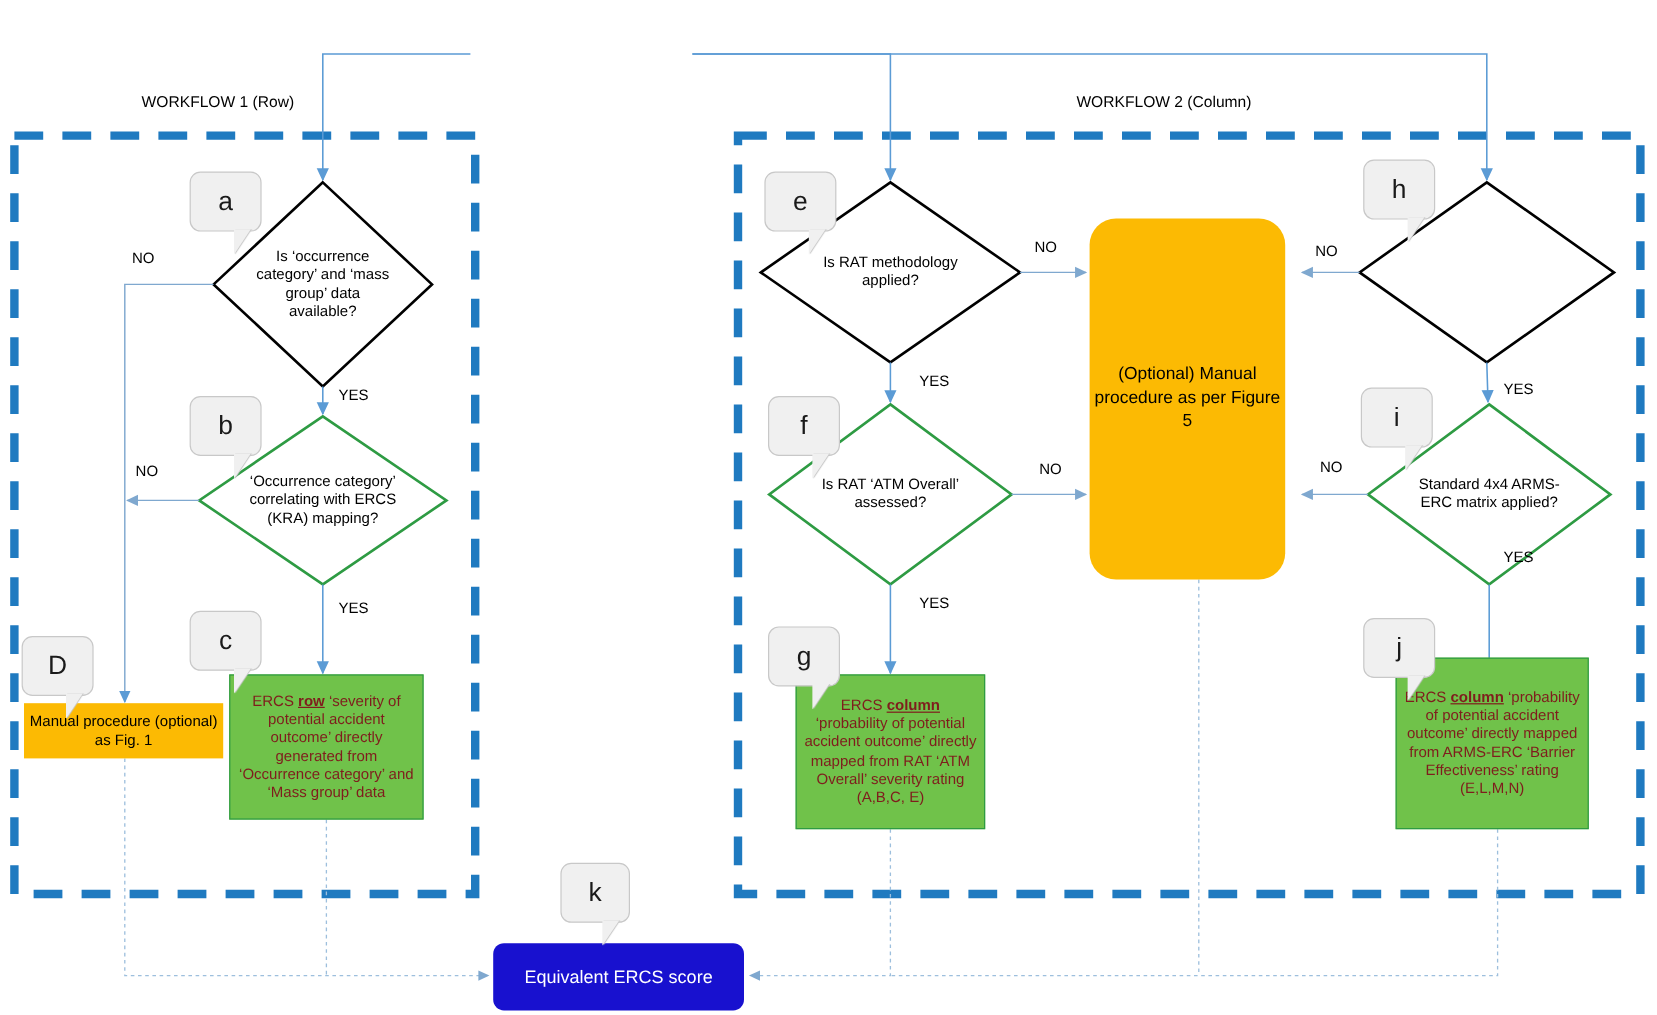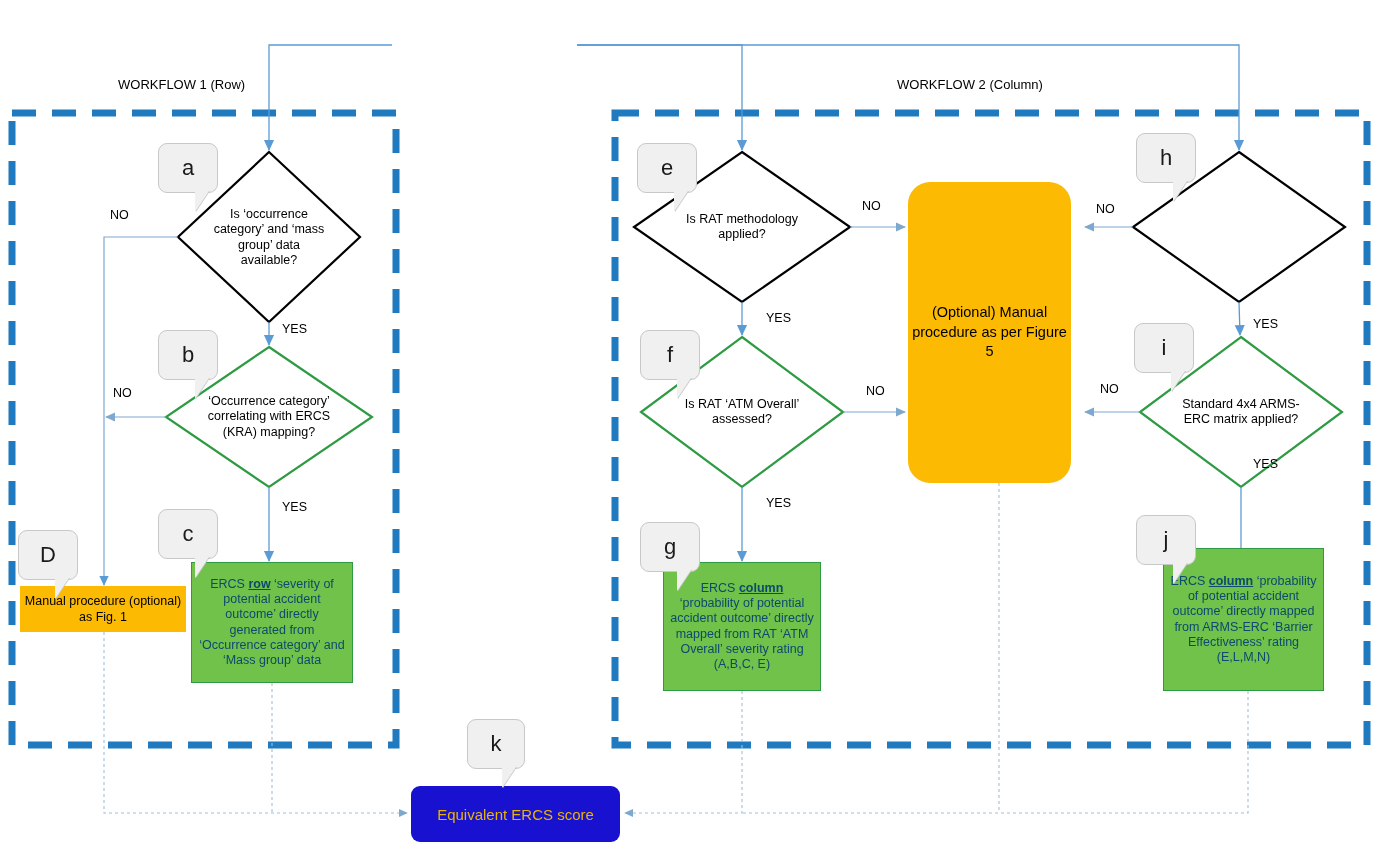--- a/index.html
+++ b/index.html
@@ -63,21 +63,21 @@
   
   .greenbox {
     background: #70c24a;
     border: 1.5px solid #2e9b43;
     display: flex;
     align-items: center;
     justify-content: center;
     text-align: center;
     font-size: 12.5px;
     line-height: 1.22;
-    color: #0c4a6e;
+    color: #7f1d1d;
     padding: 4px 6px;
   }
   .greenbox u { text-decoration: underline; font-weight: bold; }
   .orangebox {
     background: #fcba03;
     display: flex;
     align-items: center;
     justify-content: center;
     text-align: center;
     font-size: 12.5px;
@@ -97,21 +97,21 @@
     color: #000;
   }
   .bluebox {
     background: #1811cf;
     border-radius: 9px;
     display: flex;
     align-items: center;
     justify-content: center;
     text-align: center;
     font-size: 15px;
-    color: #eab308;
+    color: #ffffff;
   }
 
   
   .callout {
     position: absolute;
     background: #f0f0f0;
     border: 1px solid #c8c8c8;
     border-radius: 9px;
     display: flex;
     align-items: center;

